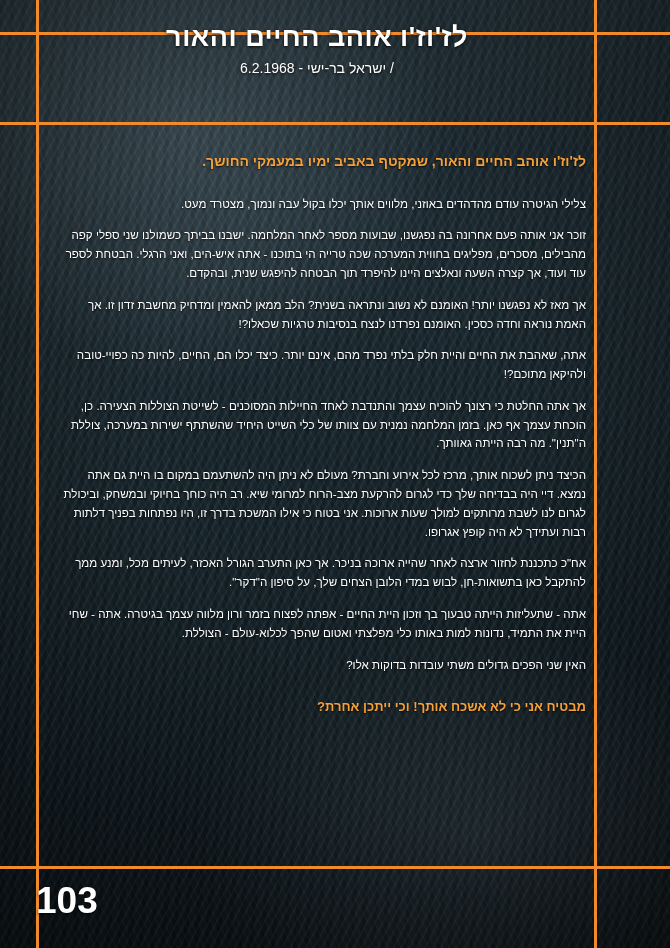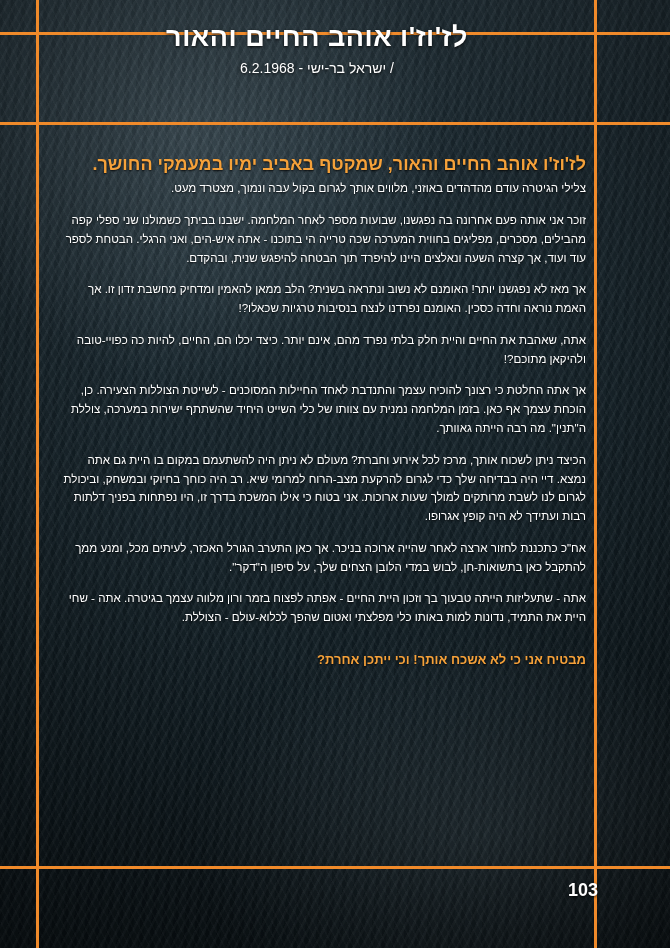--- a/index.html
+++ b/index.html
@@ -85,44 +85,45 @@
     width: 524px;
     direction: rtl;
     text-align: right;
     color: #ffffff;
     font-size: 11.6px;
     line-height: 1.62;
   }
   .lead {
     color: #f5a13a;
     font-weight: bold;
-    font-size: 18px;
+    font-size: 14px;
+    margin-bottom: 22px;
     text-shadow: 0 1px 2px rgba(0,0,0,.8);
   }
   .para {
     margin: 0 0 13px 0;
     text-shadow: 0 1px 2px rgba(0,0,0,.8);
   }
   .closing {
     color: #f5a13a;
     font-weight: bold;
     font-size: 13px;
     margin-top: 22px;
     text-shadow: 0 1px 2px rgba(0,0,0,.8);
   }
 
   
   .page-number {
     position: absolute;
     left: 36px;
     right: 72px;
     top: 880px;
-    text-align: right;
+    text-align: left;
     color: #ffffff;
-    font-size: 18px;
+    font-size: 37px;
     font-weight: bold;
     text-shadow: 0 1px 3px rgba(0,0,0,.85);
   }
 </style>
 </head>
 <body>
 
 <div class="page">
 
   <div class="bg-photo"></div>
@@ -135,27 +136,28 @@
   <div class="rule rule-v" style="left:594px;"></div>
 
   <div class="title-band">
     <div class="doc-title">לז'וז'ו אוהב החיים והאור</div>
     <div class="doc-subtitle">/ ישראל בר-ישי - 6.2.1968</div>
   </div>
 
   <div class="content">
     <div class="lead">לז'וז'ו אוהב החיים והאור, שמקטף באביב ימיו במעמקי החושך.</div>
 
-    <p class="para">צלילי הגיטרה עודם מהדהדים באוזני, מלווים אותך לגרום בקול עבה ונמוך, מצטרד מעט.</p>
+    <p class="para">צלילי הגיטרה עודם מהדהדים באוזני, מלווים אותך יכלו בקול עבה ונמוך, מצטרד מעט.</p>
     <p class="para">זוכר אני אותה פעם אחרונה בה נפגשנו, שבועות מספר לאחר המלחמה. ישבנו בביתך כשמולנו שני ספלי קפה מהבילים, מסכרים, מפליגים בחווית המערכה שכה טרייה הי בתוכנו - אתה איש-הים, ואני הרגלי. הבטחת לספר עוד ועוד, אך קצרה השעה ונאלצים היינו להיפרד תוך הבטחה להיפגש שנית, ובהקדם.</p>
     <p class="para">אך מאז לא נפגשנו יותר! האומנם לא נשוב ונתראה בשנית? הלב ממאן להאמין ומדחיק מחשבת זדון זו. אך האמת נוראה וחדה כסכין. האומנם נפרדנו לנצח בנסיבות טרגיות שכאלו?!</p>
     <p class="para">אתה, שאהבת את החיים והיית חלק בלתי נפרד מהם, אינם יותר. כיצד יכלו הם, החיים, להיות כה כפויי-טובה ולהיקאן מתוכם?!</p>
     <p class="para">אך אתה החלטת כי רצונך להוכיח עצמך והתנדבת לאחד החיילות המסוכנים - לשייטת הצוללות הצעירה. כן, הוכחת עצמך אף כאן. בזמן המלחמה נמנית עם צוותו של כלי השייט היחיד שהשתתף ישירות במערכה, צוללת ה"תנין". מה רבה הייתה גאוותך.</p>
     <p class="para">הכיצד ניתן לשכוח אותך, מרכז לכל אירוע וחברת? מעולם לא ניתן היה להשתעמם במקום בו היית גם אתה נמצא. דיי היה בבדיחה שלך כדי לגרום להרקעת מצב-הרוח למרומי שיא. רב היה כוחך בחיוקי ובמשחק, וביכולת לגרום לנו לשבת מרותקים למולך שעות ארוכות. אני בטוח כי אילו המשכת בדרך זו, היו נפתחות בפניך דלתות רבות ועתידך לא היה קופץ אגרופו.</p>
     <p class="para">אח"כ כתכננת לחזור ארצה לאחר שהייה ארוכה בניכר. אך כאן התערב הגורל האכזר, לעיתים מכל, ומנע ממך להתקבל כאן בתשואות-חן, לבוש במדי הלובן הצחים שלך, על סיפון ה"דקר".</p>
     <p class="para">אתה - שתעליזות הייתה טבעוך בך וזכון היית החיים - אפתה לפצוח בזמר ורון מלווה עצמך בגיטרה. אתה - שחי היית את התמיד, נדונות למות באותו כלי מפלצתי ואטום שהפך לכלוא-עולם - הצוללת.</p>
+    <p class="para">האין שני הפכים גדולים משתי עובדות בדוקות אלו?</p>
 
     <div class="closing">מבטיח אני כי לא אשכח אותך! וכי ייתכן אחרת?</div>
   </div>
 
   <div class="page-number">103</div>
 
 </div>
 
 </body></html>

